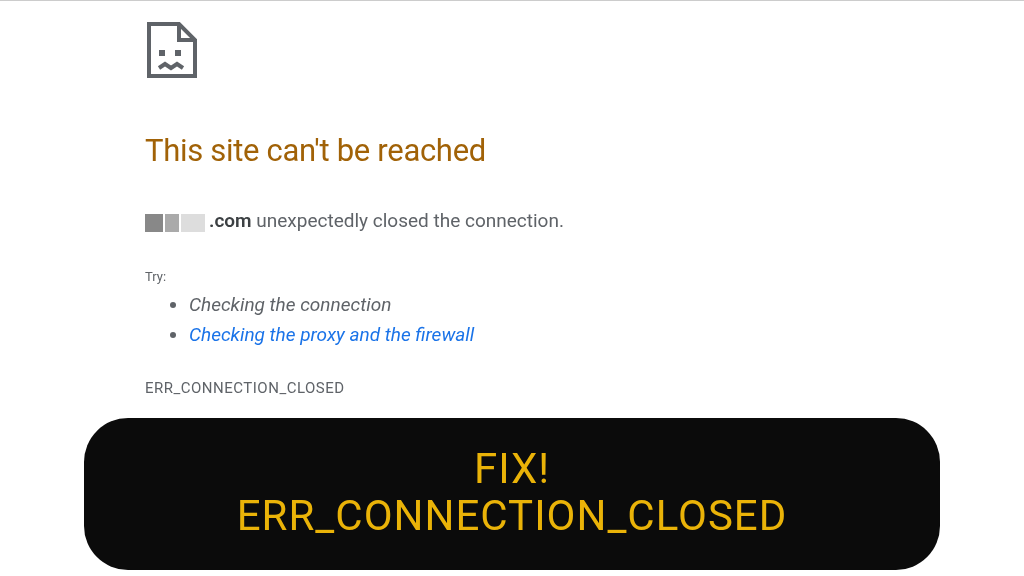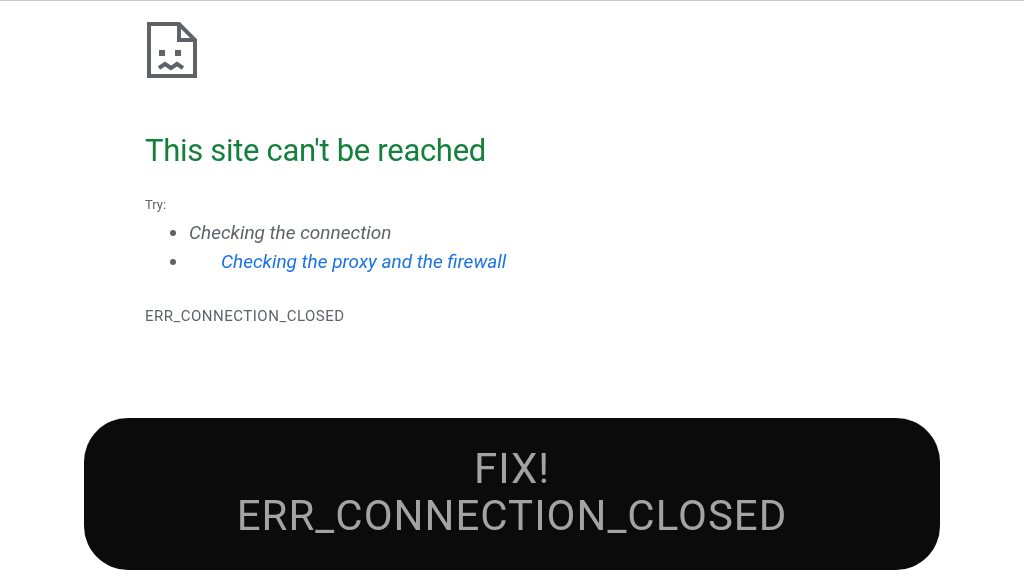--- a/index.html
+++ b/index.html
@@ -26,22 +26,22 @@
     .error-page {
       padding: 20px 0 0 145px;
       max-width: 700px;
     }
     .sad-icon {
       margin-bottom: 48px;
     }
     .heading {
       font-size: 31px;
       font-weight: 400;
-      color: #15803d;
-      margin-bottom: 28px;
+      color: #a16207;
+      margin-bottom: 39px;
       letter-spacing: -0.3px;
     }
     .description {
       font-size: 19px;
       color: #5f6368;
       margin-bottom: 34px;
       line-height: 1.4;
     }
     .description .domain-blur {
       display: inline-block;
@@ -80,34 +80,33 @@
       color: #5f6368;
       margin-bottom: 30px;
     }
     .suggestions li {
       line-height: 1.55;
       font-style: italic;
     }
     .suggestions .link {
       color: #1a73e8;
       cursor: pointer;
-      margin-left: 32px;
     }
     .error-code {
       font-size: 15px;
       color: #5f6368;
       letter-spacing: 0.5px;
     }
     .overlay-banner {
       position: absolute;
       left: 84px;
       right: 84px;
       bottom: 6px;
       background: #0b0b0b;
-      color: #a3a3a3;
+      color: #eab308;
       border-radius: 44px;
       padding: 28px 40px 30px 40px;
       text-align: center;
     }
     .overlay-line1 {
       font-size: 42px;
       font-weight: 400;
       letter-spacing: 1px;
       line-height: 1.1;
     }
@@ -132,20 +131,25 @@
         <path d="M34 4 V20 H50"></path>
       </g>
       <rect x="14" y="30" width="6" height="6" fill="#5f6368"></rect>
       <rect x="30" y="30" width="6" height="6" fill="#5f6368"></rect>
       <path d="M14 48 L20 44 L26 48 L32 44 L38 48" fill="none" stroke="#5f6368" stroke-width="4"></path>
     </svg>
   </div>
 
   <h1 class="heading">This site can't be reached</h1>
 
+  <p class="description">
+    <span class="domain-blur">
+      <span class="blk"></span><span class="blk mid"></span><span class="blk light"></span>
+    </span><span class="strong">.com</span><span> unexpectedly closed the connection.</span>
+  </p>
 
   <div class="try-label">Try:</div>
   <ul class="suggestions">
     <li>
       <span>Checking the connection</span>
     </li>
     <li>
       <span class="link">Checking the proxy and the firewall</span>
     </li>
   </ul>

